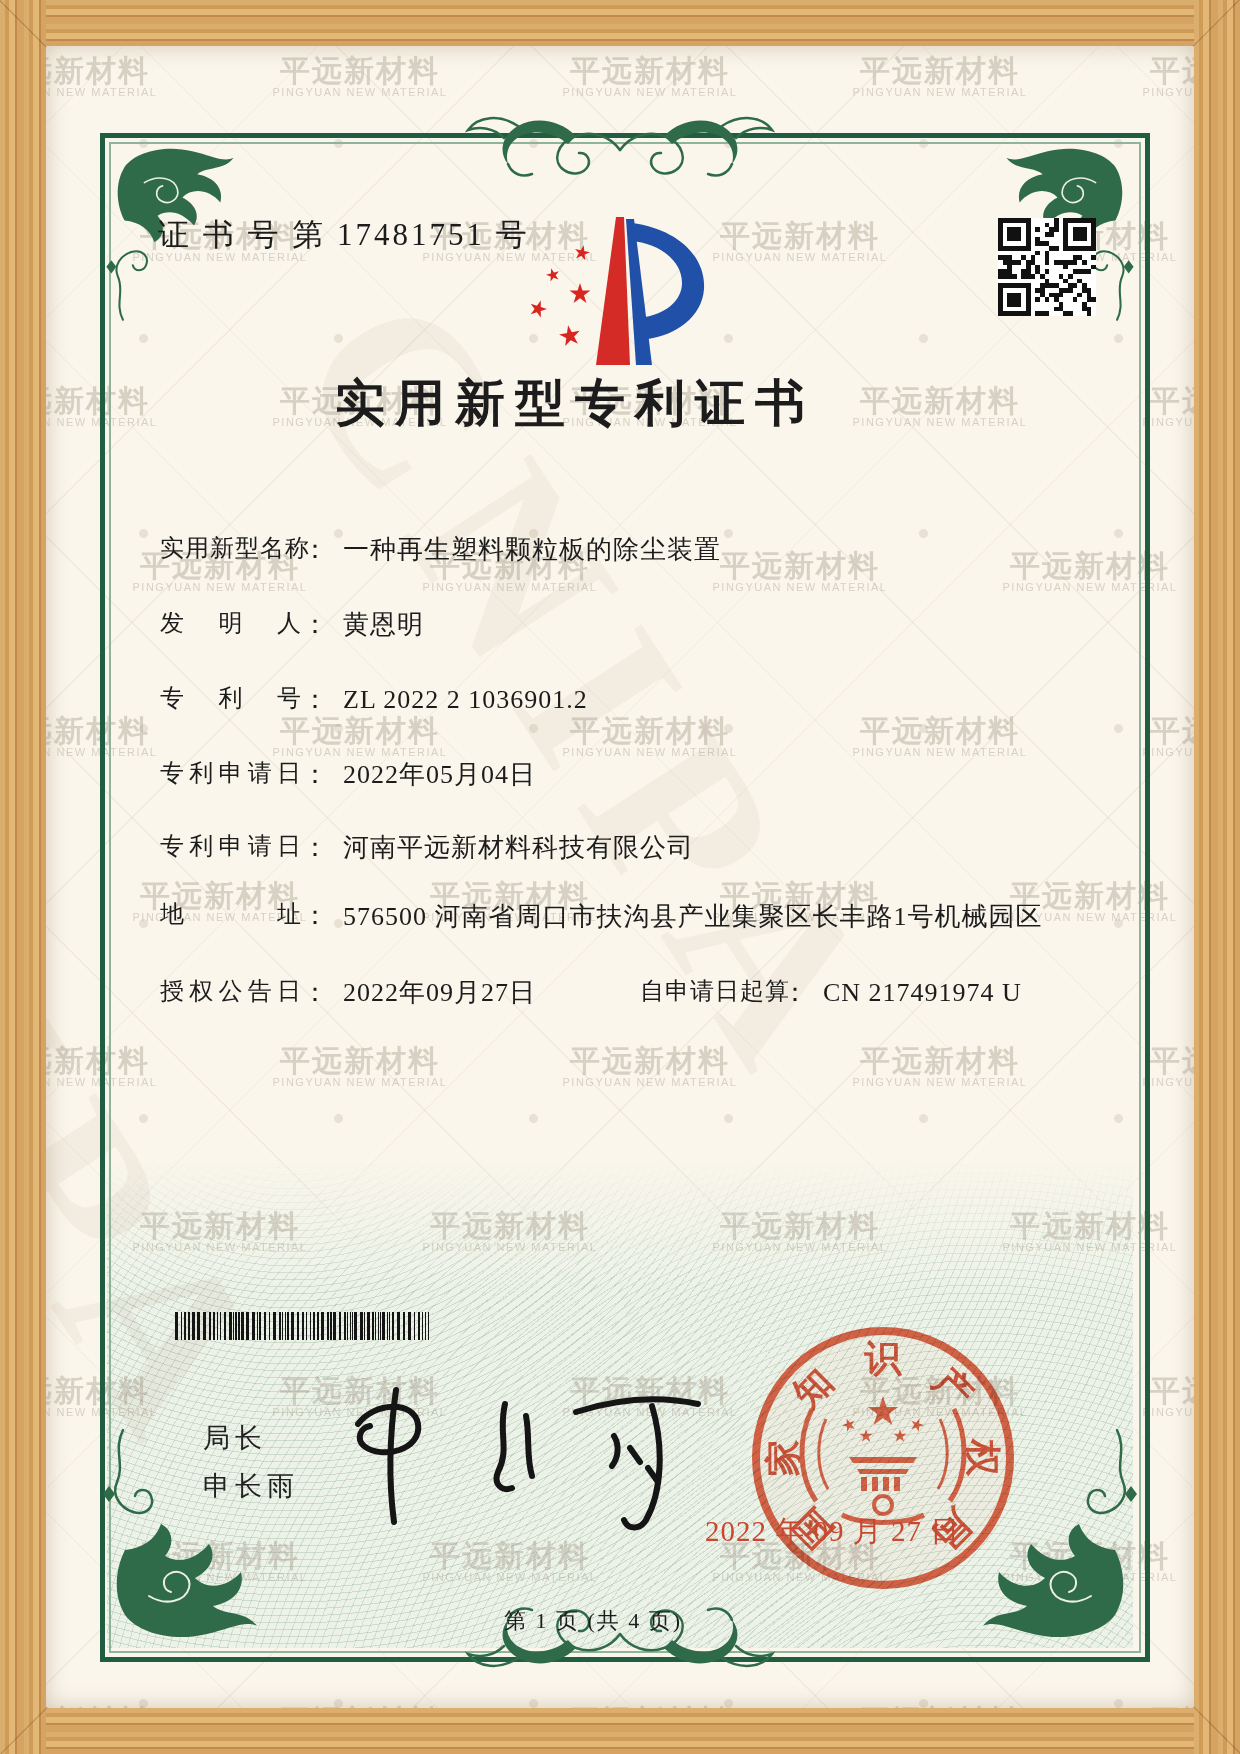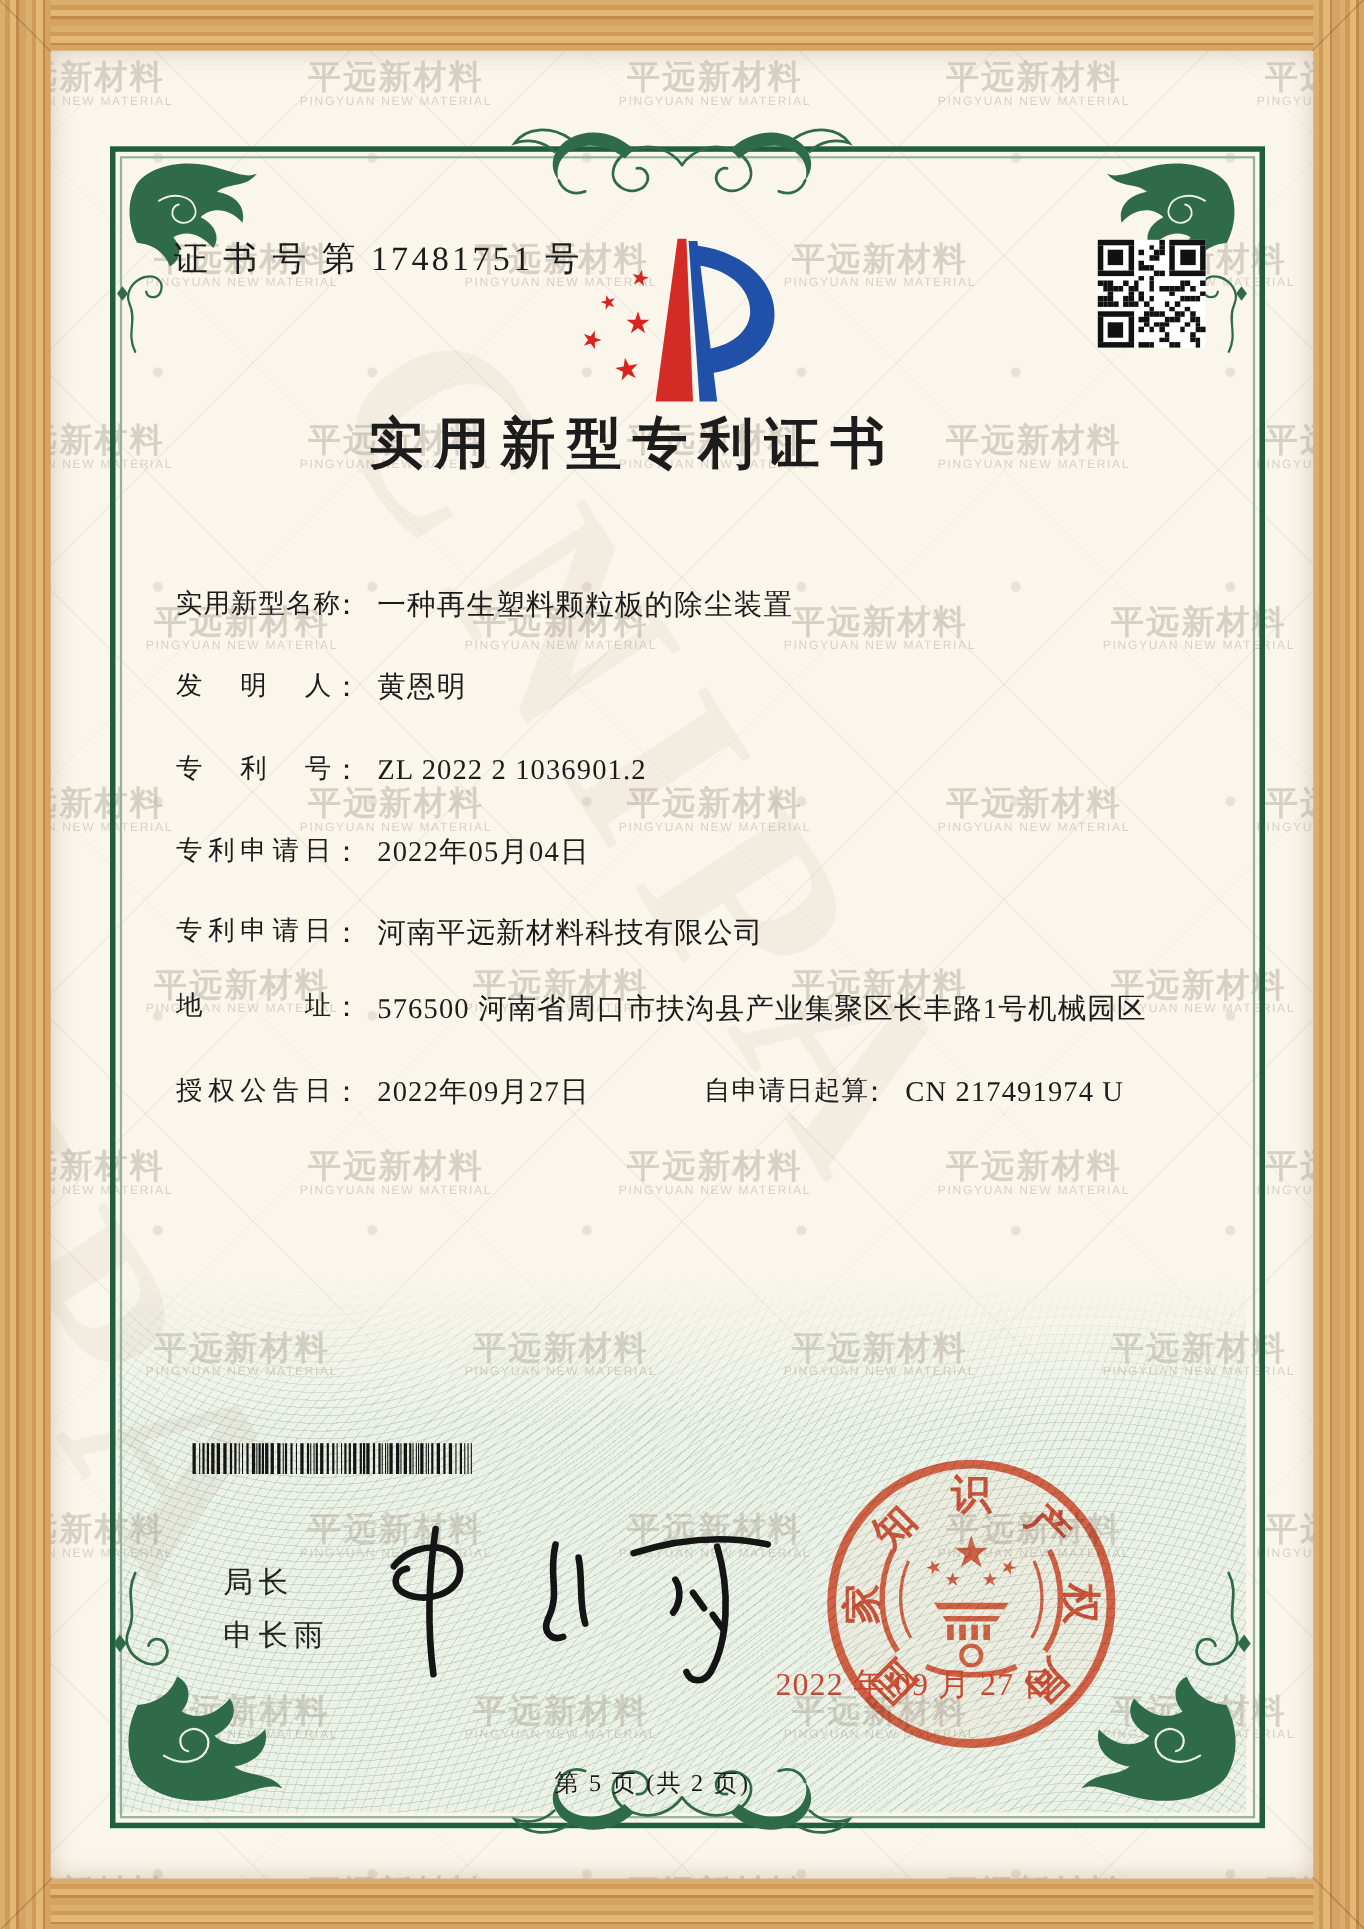--- a/index.html
+++ b/index.html
@@ -557,15 +557,15 @@
       <circle cx="141" cy="188" r="9" fill="none" stroke-width="4"></circle>
       <path d="M70,92 C56,120 56,158 74,184" fill="none" stroke-width="5"></path>
       <path d="M212,92 C226,120 226,158 208,184" fill="none" stroke-width="5"></path>
       <path d="M84,102 C74,124 74,152 86,172" fill="none" stroke-width="3"></path>
       <path d="M198,102 C208,124 208,152 196,172" fill="none" stroke-width="3"></path>
       <path d="M100,198 C120,208 162,208 182,198" fill="none" stroke-width="5"></path>
     </g>
   </svg>
   <div class="abs sealdate">2022 年 09 月 27 日</div>
 
-  <div class="abs pagefoot">第 5 页 (共 2 页)</div>
+  <div class="abs pagefoot">第 1 页 (共 4 页)</div>
 
 </div>
 
 </body></html>

